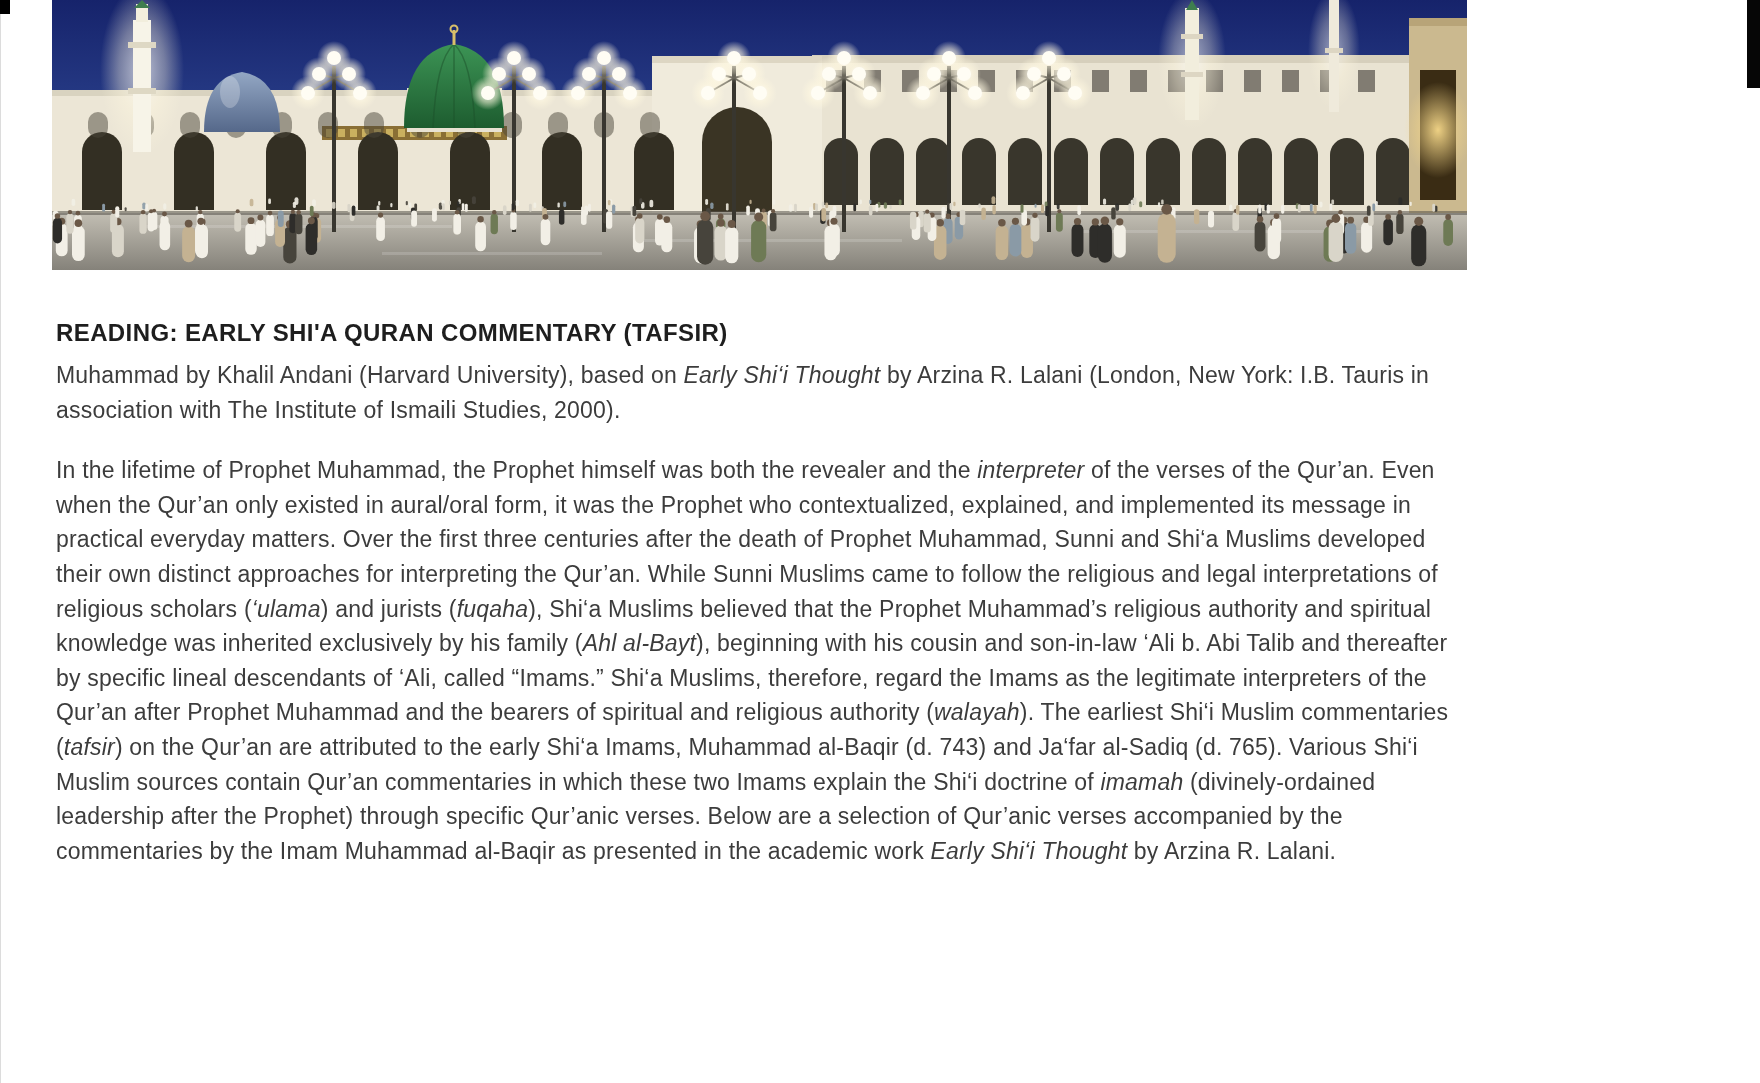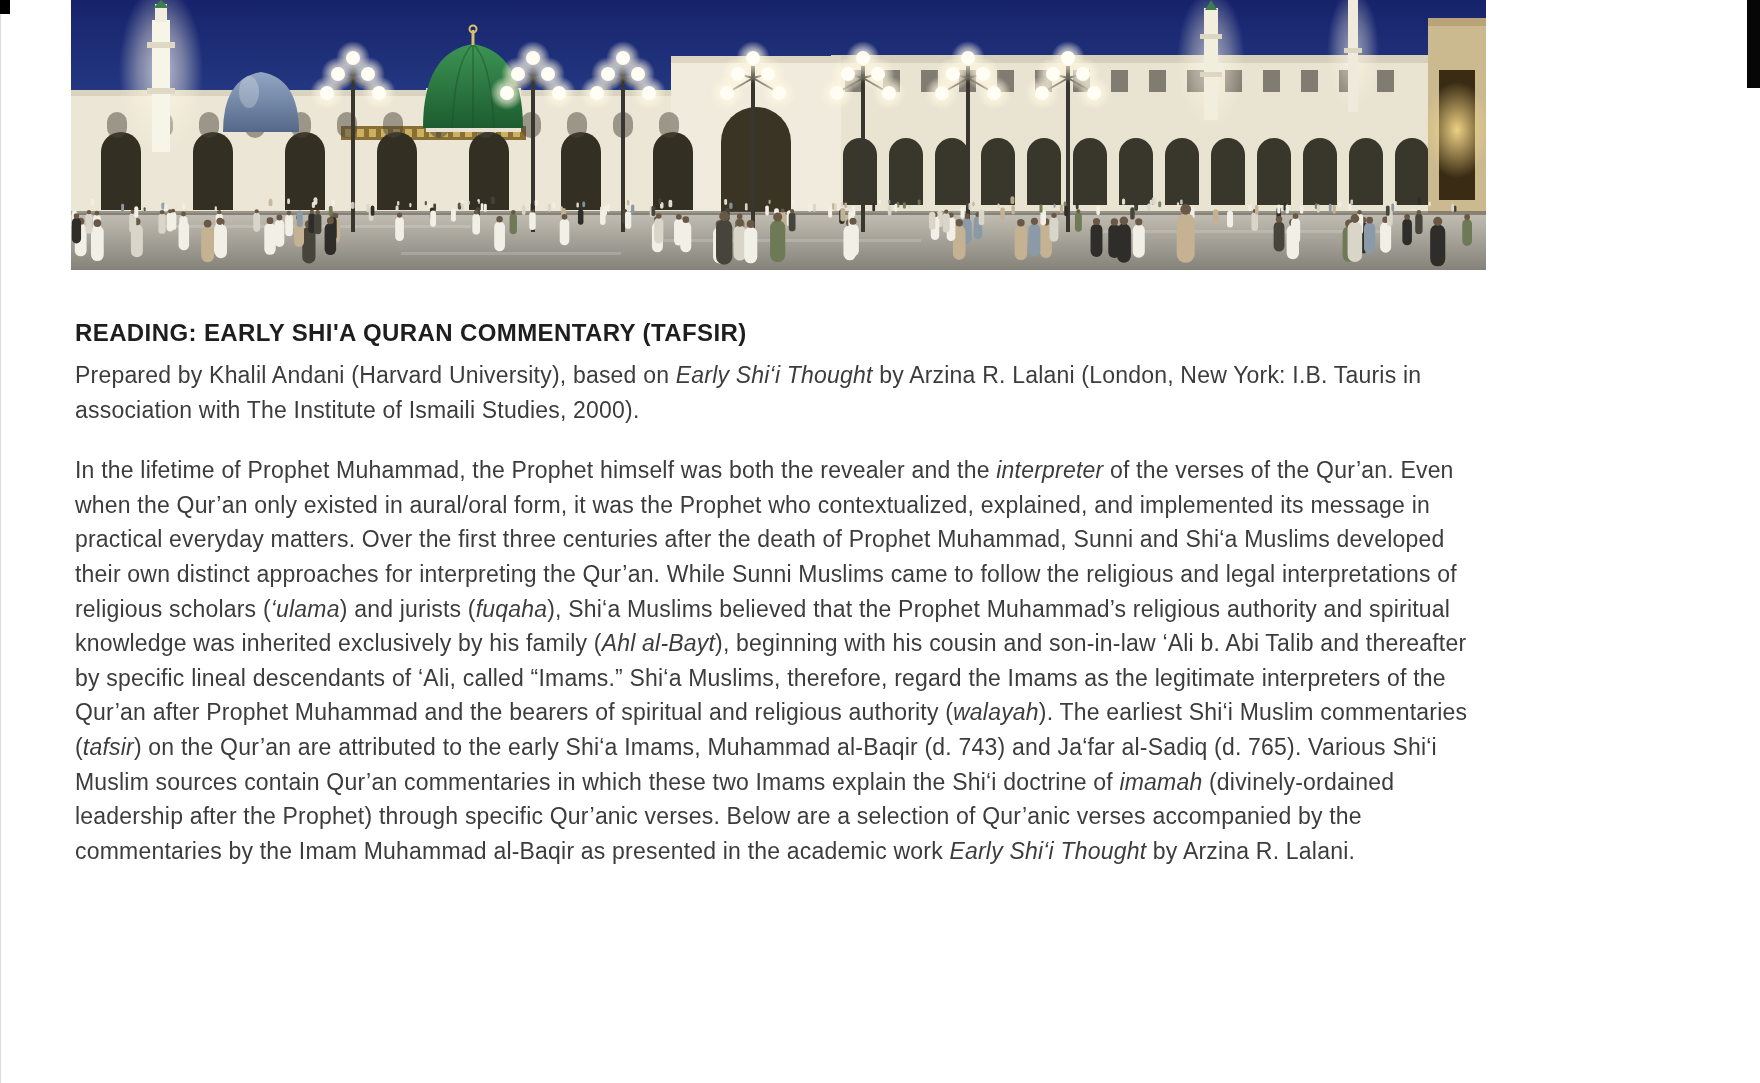--- a/index.html
+++ b/index.html
@@ -1,20 +1,20 @@
 <!DOCTYPE html>
 <html><head>
 <meta charset="utf-8">
 <style>
   html,body{margin:0;padding:0;}
   body{
     width:1760px;height:1083px;overflow:hidden;position:relative;
     background:#ffffff;font-family:"Liberation Sans",sans-serif;
   }
-  .content{position:absolute;left:71px;top:0;width:1415px;}
+  .content{position:absolute;left:52px;top:0;width:1415px;}
   figure.hero{margin:0;width:1415px;height:270px;overflow:hidden;background:#1b2a72;}
   figure.hero svg{display:block;}
   h1.title{
     margin:48px 0 0 4px;font-size:24px;font-weight:700;letter-spacing:.4px;
     color:#1e1e1e;line-height:30px;
   }
   p.attr, p.bodytext{
     margin:10px 0 0 4px;width:1400px;font-size:23px;line-height:34.6px;
     color:#3c3c3c;letter-spacing:.2px;
   }
@@ -608,17 +608,17 @@
           <rect x="1276.5698153227568" y="221.4274230580777" width="14.613549415022135" height="40.59319281950593" rx="7.306774707511067" fill="#d9d5c9"></rect>
           <circle cx="1283.8765900302678" cy="218.50471317507328" r="4.38406482450664" fill="#6a5847"></circle>
           <rect x="1359.1820843212306" y="224.40802266821265" width="15.102295023947953" height="41.95081951096654" rx="7.551147511973976" fill="#2e2d2a"></rect>
           <circle cx="1366.7332318332046" cy="221.38756366342307" r="4.530688507184386" fill="#6a5847"></circle>
         </g>
     </svg>
   </figure>
 
   <article>
     <h1 class="title">READING: EARLY SHI'A QURAN COMMENTARY (TAFSIR)</h1>
-    <p class="attr"><span>Prepared by Khalil Andani (Harvard University), based on </span><em>Early Shi‘i Thought</em><span> by Arzina R. Lalani (London, New York: I.B. Tauris in association with The Institute of Ismaili Studies, 2000).</span></p>
+    <p class="attr"><span>Muhammad by Khalil Andani (Harvard University), based on </span><em>Early Shi‘i Thought</em><span> by Arzina R. Lalani (London, New York: I.B. Tauris in association with The Institute of Ismaili Studies, 2000).</span></p>
     <p class="bodytext"><span>In the lifetime of Prophet Muhammad, the Prophet himself was both the revealer and the </span><em>interpreter</em><span> of the verses of the Qur’an. Even when the Qur’an only existed in aural/oral form, it was the Prophet who contextualized, explained, and implemented its message in practical everyday matters. Over the first three centuries after the death of Prophet Muhammad, Sunni and Shi‘a Muslims developed their own distinct approaches for interpreting the Qur’an. While Sunni Muslims came to follow the religious and legal interpretations of religious scholars (</span><em>‘ulama</em><span>) and jurists (</span><em>fuqaha</em><span>), Shi‘a Muslims believed that the Prophet Muhammad’s religious authority and spiritual knowledge was inherited exclusively by his family (</span><em>Ahl al-Bayt</em><span>), beginning with his cousin and son-in-law ‘Ali b. Abi Talib and thereafter by specific lineal descendants of ‘Ali, called “Imams.” Shi‘a Muslims, therefore, regard the Imams as the legitimate interpreters of the Qur’an after Prophet Muhammad and the bearers of spiritual and religious authority (</span><em>walayah</em><span>). The earliest Shi‘i Muslim commentaries (</span><em>tafsir</em><span>) on the Qur’an are attributed to the early Shi‘a Imams, Muhammad al-Baqir (d. 743) and Ja‘far al-Sadiq (d. 765). Various Shi‘i Muslim sources contain Qur’an commentaries in which these two Imams explain the Shi‘i doctrine of </span><em>imamah</em><span> (divinely-ordained leadership after the Prophet) through specific Qur’anic verses. Below are a selection of Qur’anic verses accompanied by the commentaries by the Imam Muhammad al-Baqir as presented in the academic work </span><em>Early Shi‘i Thought</em><span> by Arzina R. Lalani.</span></p>
   </article>
 
 </div>
 
 </body></html>

